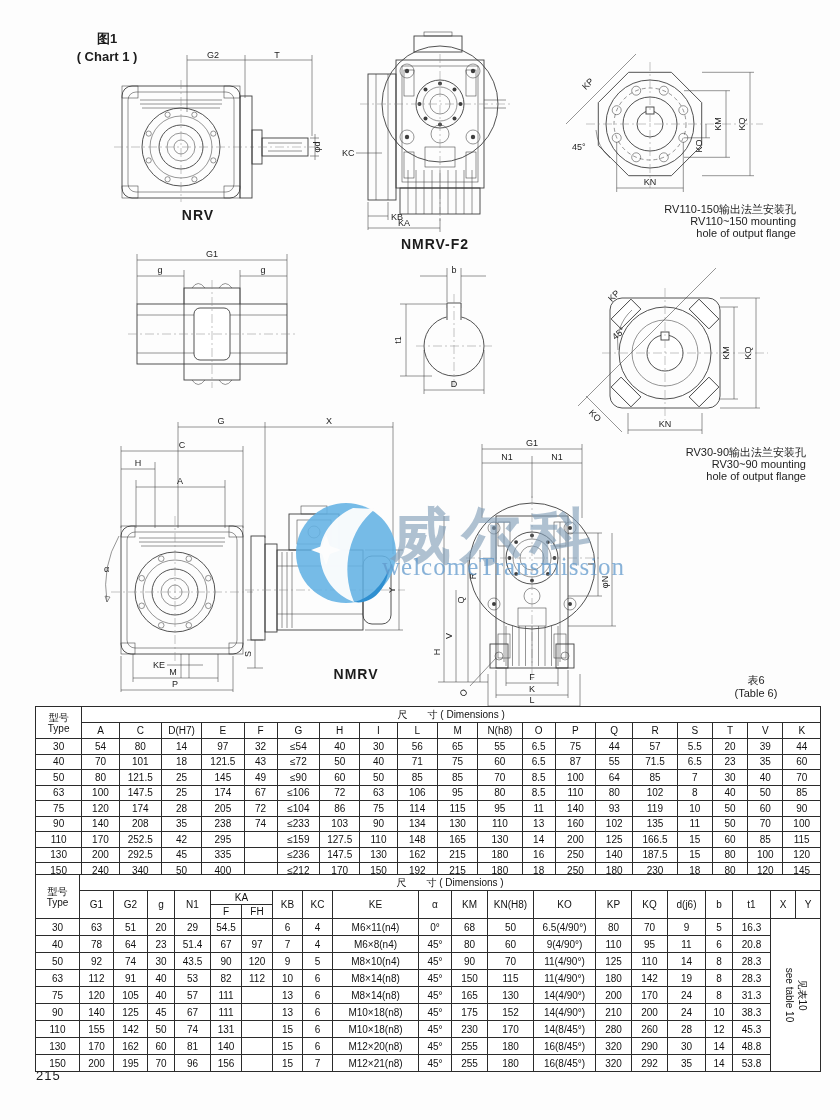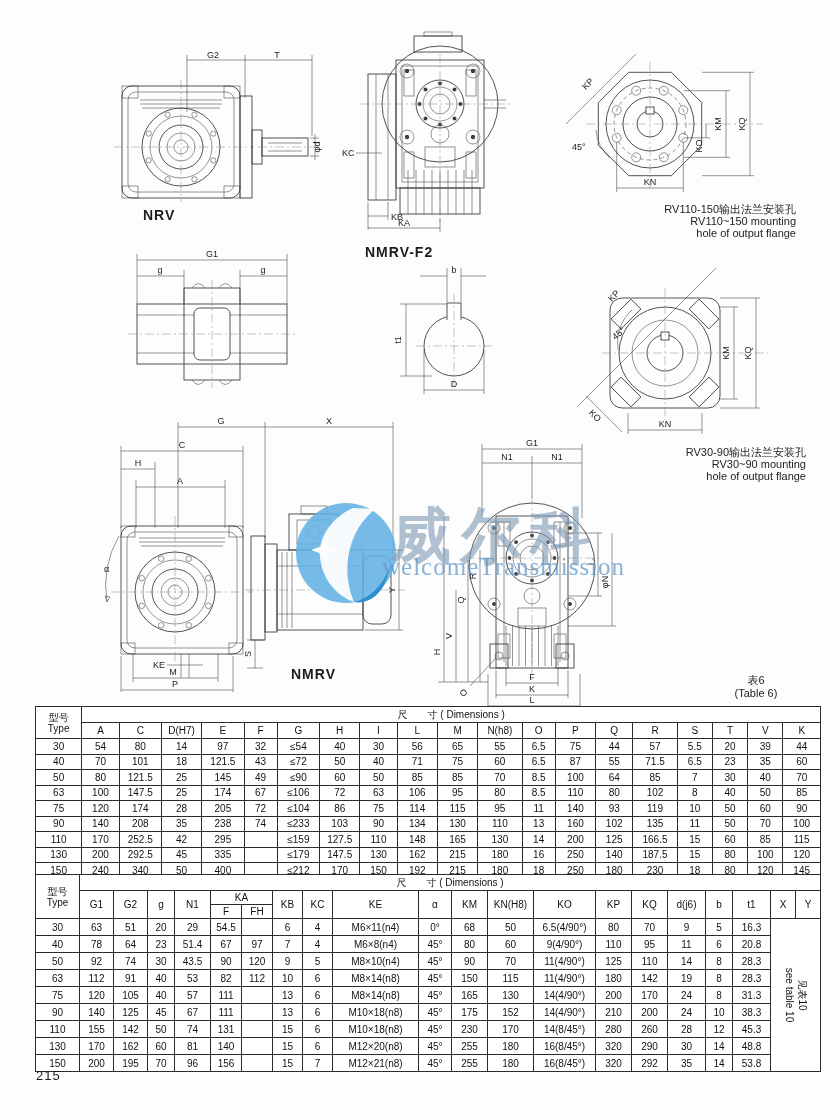--- a/index.html
+++ b/index.html
@@ -7,21 +7,21 @@
         font-family:"Liberation Sans",sans-serif;color:#1c1c1c;}
   
   svg.drw{position:absolute;overflow:visible;}
   svg .s, svg line, svg path, svg rect, svg circle, svg polygon{stroke:#3e3e3e;fill:none;stroke-width:.9;}
   svg .t{stroke-width:.55;}
   svg .wf{fill:#fff;}
   svg .cl{stroke:#8a8a8a;stroke-width:.5;stroke-dasharray:9 3 2 3;}
   svg .dash{stroke-dasharray:4 3;}
   svg .dot{fill:#3e3e3e;stroke:none;}
   svg text{font-family:"Liberation Sans",sans-serif;font-size:9px;fill:#222;stroke:none;}
-  .drw-title{position:absolute;font-size:14px;font-weight:bold;letter-spacing:1px;}
+  .drw-title{position:absolute;text-align:center;font-size:14px;font-weight:bold;letter-spacing:1px;}
   .cap{position:absolute;text-align:right;font-size:11px;line-height:12px;color:#222;}
   .fig-label{position:absolute;left:52px;top:30px;width:110px;text-align:center;font-size:13px;font-weight:bold;line-height:18px;}
   .tbl-label{position:absolute;left:700px;top:674px;width:112px;text-align:center;font-size:11px;line-height:13px;}
   .pagenum{position:absolute;left:36px;top:1068px;font-size:13px;letter-spacing:1px;}
   
   .wm{position:absolute;pointer-events:none;}
   .wm-cn{position:absolute;left:390px;top:496px;font-size:61px;font-weight:bold;letter-spacing:9px;
          color:rgba(128,157,182,0.62);white-space:nowrap;}
   .wm-en{position:absolute;left:382px;top:553px;font-size:25px;letter-spacing:1px;
          font-family:"Liberation Serif",serif;color:rgba(96,152,203,0.75);white-space:nowrap;}
@@ -42,20 +42,24 @@
   td.xy{position:relative;overflow:visible;}
   .xyr{position:absolute;left:50%;top:50%;width:140px;height:28px;margin-left:-70px;margin-top:-14px;
        transform:rotate(90deg);display:flex;flex-direction:column;justify-content:center;
        text-align:center;font-size:10px;line-height:13px;}
 </style>
 </head>
 <body>
 
 <div class="page">
 
+  <div class="fig-label">
+    <div>图1</div>
+    <div>( Chart 1 )</div>
+  </div>
 
   <svg class="drw" style="left:112px;top:50px" width="210" height="160" viewBox="0 0 210 160">
     <line class="t" x1="75" y1="5" x2="75" y2="62"></line>
       <line class="t" x1="133" y1="5" x2="133" y2="48"></line>
       <line class="t" x1="200" y1="5" x2="200" y2="86"></line>
     <line class="t" x1="75" y1="10" x2="133" y2="10"></line>
       <line class="t" x1="133" y1="10" x2="200" y2="10"></line>
     <text x="101" y="8" text-anchor="middle">G2</text>
     <text x="165" y="8" text-anchor="middle">T</text>
     <rect class="s" x="10" y="36" width="118" height="112" rx="10"></rect>
@@ -146,21 +150,21 @@
     <text x="2" y="126">KC</text>
     <line class="t" x1="16" y1="123" x2="42" y2="123"></line>
     <line class="t" x1="28" y1="172" x2="28" y2="200"></line>
       <line class="t" x1="48" y1="172" x2="48" y2="190"></line>
     <line class="t" x1="28" y1="186" x2="48" y2="186"></line>
     <text x="51" y="190">KB</text>
     <line class="t" x1="100" y1="188" x2="100" y2="202"></line>
       <line class="t" x1="28" y1="198" x2="100" y2="198"></line>
     <text x="58" y="196">KA</text>
   </svg>
-  <div class="drw-title" style="left:365px;top:244px;width:140px">NMRV-F2</div>
+  <div class="drw-title" style="left:365px;top:236px;width:140px">NMRV-F2</div>
 
   <svg class="drw" style="left:558px;top:46px" width="235" height="158" viewBox="0 0 235 158">
     <polygon points="70.6,26.3 113.4,26.3 143.7,56.6 143.7,99.4 113.4,129.7 70.6,129.7 40.3,99.4 40.3,56.6"></polygon>
     <circle cx="92" cy="78" r="44"></circle>
     <circle class="t dash" cx="92" cy="78" r="36"></circle>
     <circle class="t" cx="125.3" cy="64.2" r="4.5"></circle>
       <circle class="t" cx="105.8" cy="44.7" r="4.5"></circle>
       <circle class="t" cx="78.2" cy="44.7" r="4.5"></circle>
       <circle class="t" cx="58.7" cy="64.2" r="4.5"></circle>
       <circle class="t" cx="58.7" cy="91.8" r="4.5"></circle>
@@ -682,21 +686,21 @@
           <td>85</td>
           <td>115</td>
         </tr>
         <tr>
           <td>130</td>
           <td>200</td>
           <td>292.5</td>
           <td>45</td>
           <td>335</td>
           <td></td>
-          <td>≤179</td>
+          <td>≤236</td>
           <td>147.5</td>
           <td>130</td>
           <td>162</td>
           <td>215</td>
           <td>180</td>
           <td>16</td>
           <td>250</td>
           <td>140</td>
           <td>187.5</td>
           <td>15</td>

